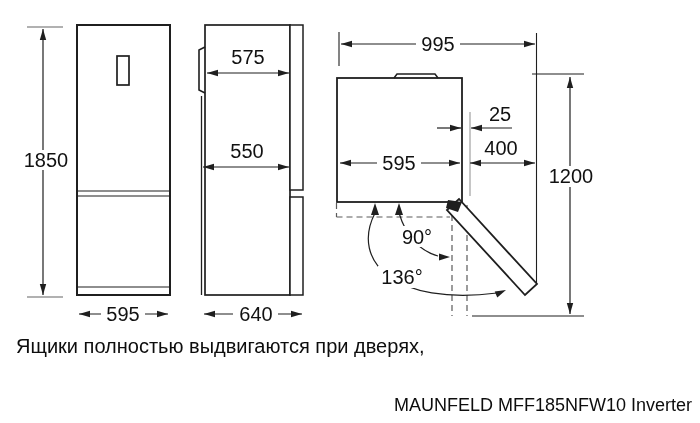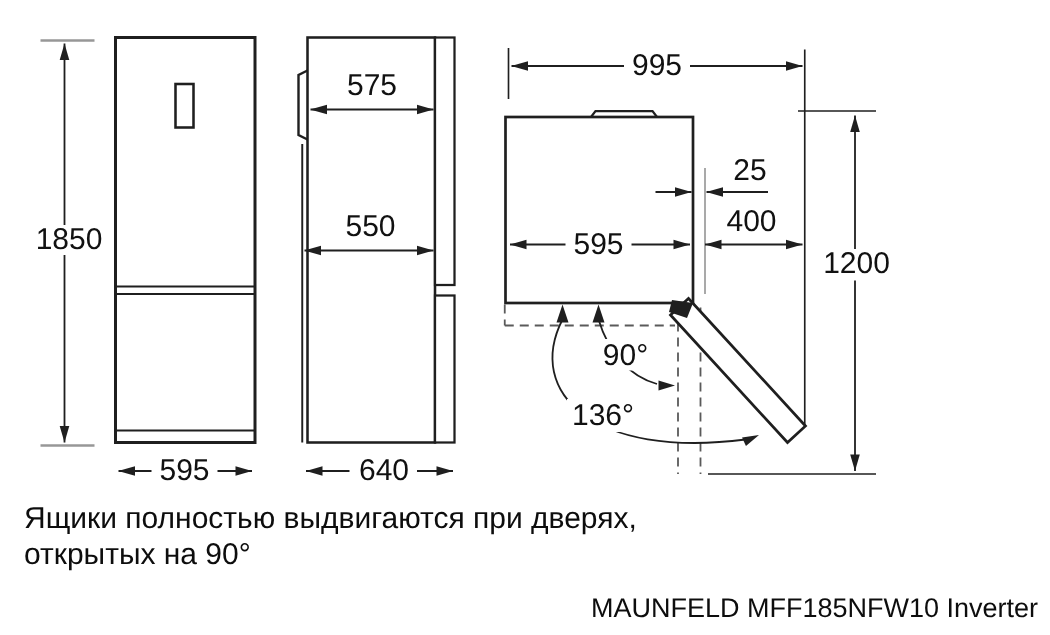--- a/index.html
+++ b/index.html
@@ -121,18 +121,17 @@
       <text class="angle-num" x="417" y="237" text-anchor="middle" dominant-baseline="central">90°</text>
 
       <rect x="378" y="266" width="47" height="22" fill="#fff"></rect>
       <text class="angle-num" x="402" y="277" text-anchor="middle" dominant-baseline="central">136°</text>
     </g>
   </svg>
 
   
   <div class="note">
     <div>Ящики полностью выдвигаются при дверях,</div>
-    <div>открытых на 90°</div>
   </div>
 
   <div class="model">MAUNFELD MFF185NFW10 Inverter</div>
 
 </div>
 
 </body></html>

